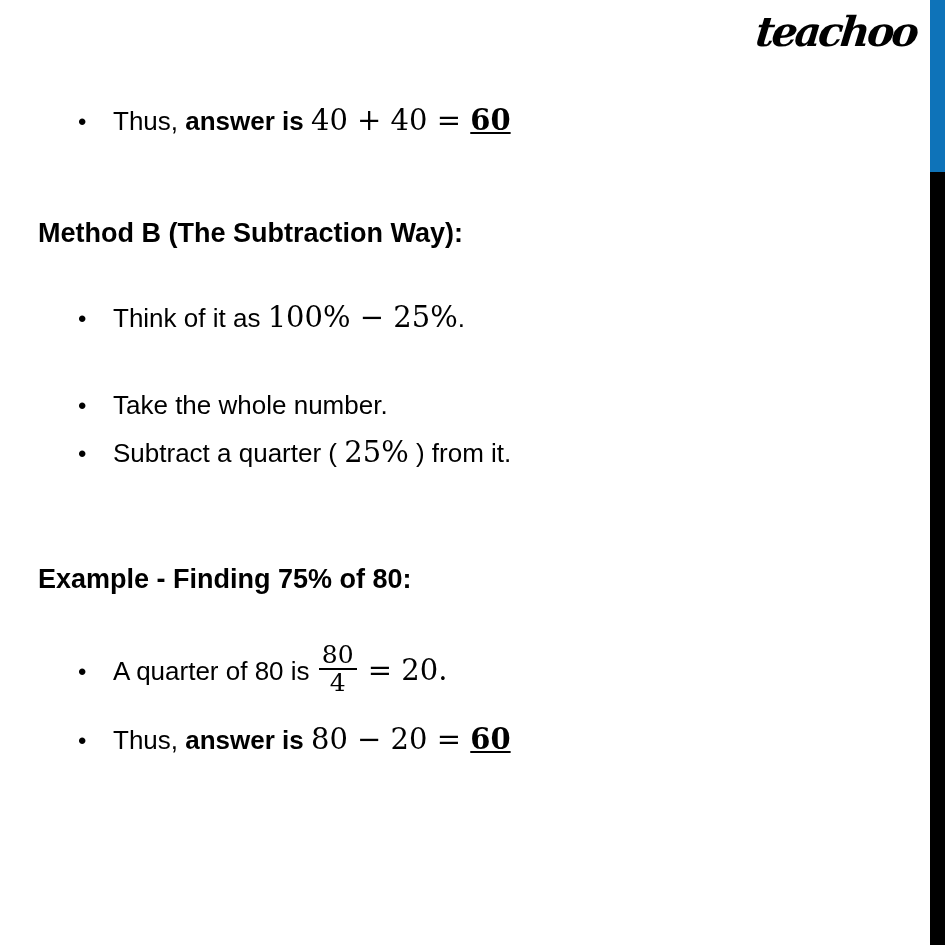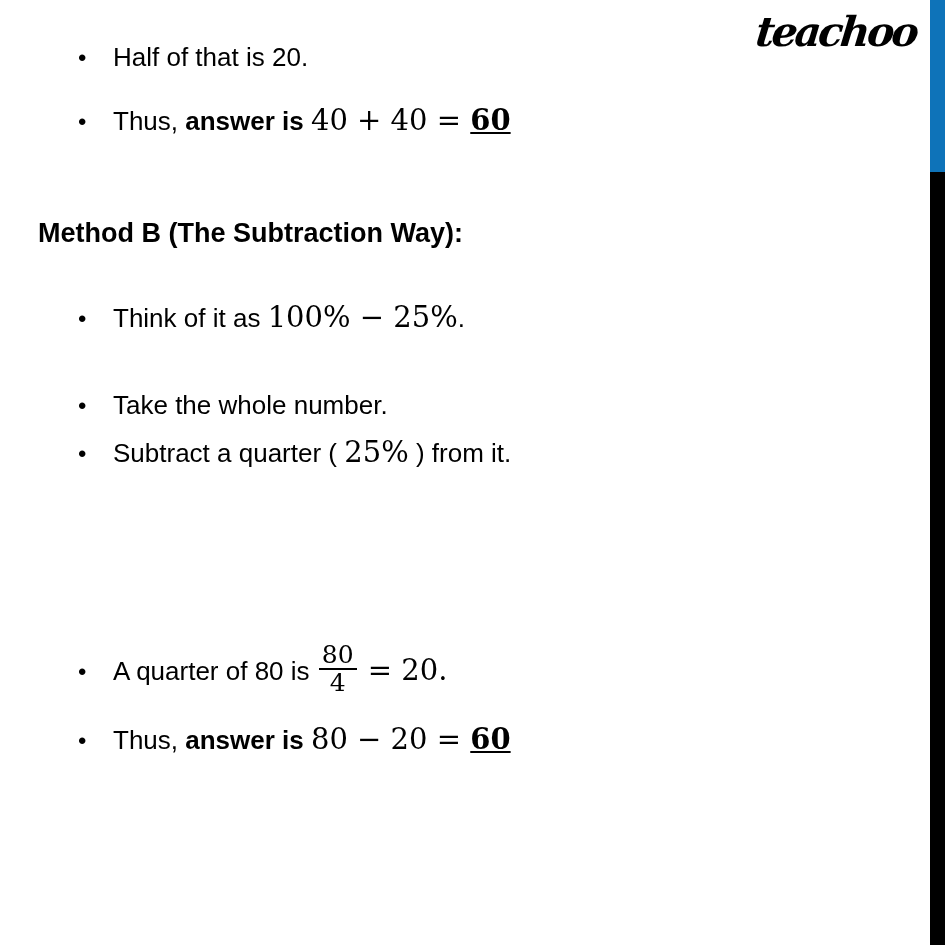--- a/index.html
+++ b/index.html
@@ -92,42 +92,40 @@
 </style>
 </head>
 <body>
 
 <div class="page">
 
   <div class="logo">teachoo</div>
   <div class="bar bar-blue" style="background: rgb(14, 115, 185);"></div>
   <div class="bar bar-black" style="background: rgb(0, 0, 0);"></div>
 
-  <div class="row" id="row-b1">
-    <span class="dot">•</span><span>Half of that is 20.</span>
-  </div>
 
   <div class="row" id="row-b2">
     <span class="dot">•</span><span>Thus, </span><span class="b">answer is </span><span class="math">40 + 40 = </span><span class="math b">60</span>
   </div>
 
   <div class="heading" id="row-h1">Method B (The Subtraction Way):</div>
 
   <div class="row" id="row-b3">
     <span class="dot">•</span><span>Think of it as </span><span class="math">100% − 25%</span><span>.</span>
   </div>
 
   <div class="row" id="row-b4">
     <span class="dot">•</span><span>Take the whole number.</span>
   </div>
 
   <div class="row" id="row-b5">
     <span class="dot">•</span><span>Subtract a quarter ( </span><span class="math">25%</span><span> ) from it.</span>
   </div>
 
+  <div class="heading" id="row-h2">Example - Finding 75% of 80:</div>
 
   <div class="row" id="row-b6">
     <span class="dot">•</span><span>A quarter of 80 is</span>
     <span class="frac"><span class="num">80</span><span class="den">4</span></span><span class="math"> = 20.</span>
   </div>
 
   <div class="row" id="row-b7">
     <span class="dot">•</span><span>Thus, </span><span class="b">answer is </span><span class="math">80 − 20 = </span><span class="math b">60</span>
   </div>
 

